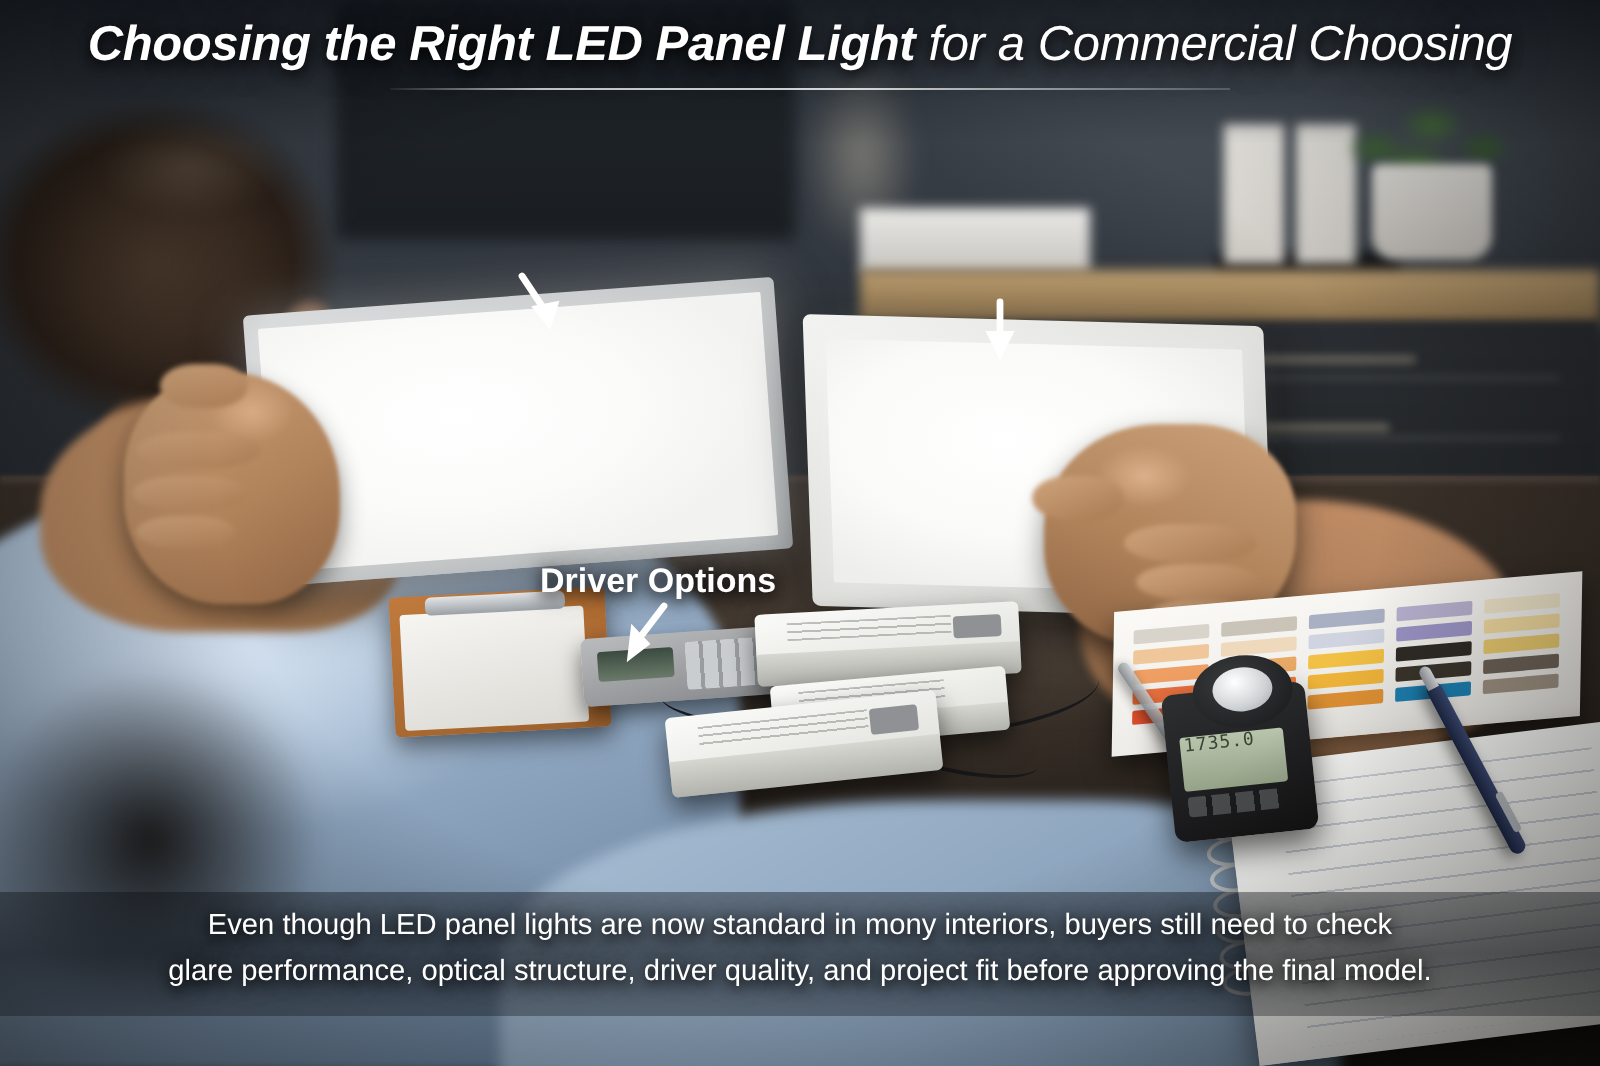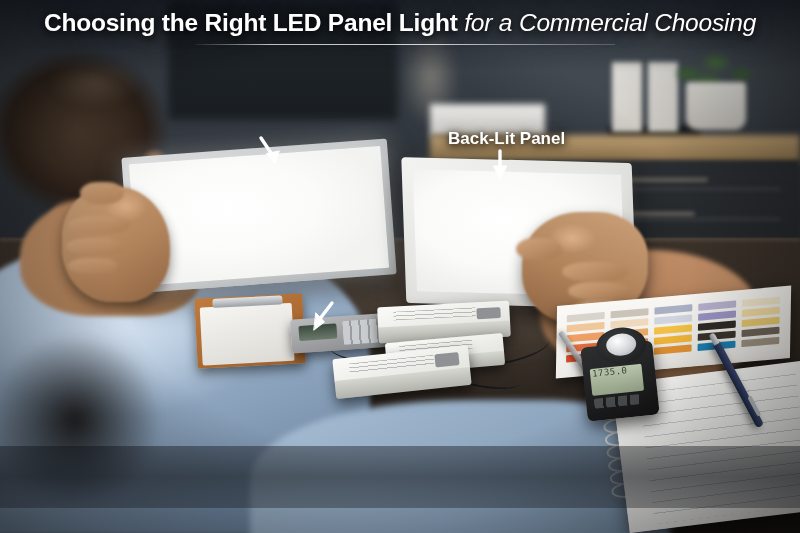--- a/index.html
+++ b/index.html
@@ -377,21 +377,21 @@
   
   .title{
     position:absolute;left:0;top:9px;width:800px;
     text-align:center;
     font-size:24.5px;
     color:#ffffff;
     text-shadow:0 2px 6px rgba(0,0,0,.85), 0 0 18px rgba(0,0,0,.5);
     white-space:nowrap;
     letter-spacing:-.2px;
   }
-  .title .b{font-weight:700;}
+  .title .b{font-weight:700;font-style:italic;}
   .title .i{font-style:italic;font-weight:400;}
   .title-rule{
     position:absolute;left:195px;top:44px;width:420px;height:1px;
     background:linear-gradient(90deg,rgba(255,255,255,.05),rgba(255,255,255,.72) 18%,rgba(255,255,255,.8) 55%,rgba(255,255,255,.18));
   }
 
   .callout{
     position:absolute;
     color:#ffffff;
     font-size:17px;font-weight:700;
@@ -587,32 +587,34 @@
   <div class="title"><span class="b">Choosing the Right LED Panel Light</span><span> </span><span class="i">for a Commercial Choosing</span></div>
   <div class="title-rule"></div>
 
   <svg class="arrow" style="left:250px;top:134px;" width="40" height="32" viewBox="0 0 40 32">
     <g fill="#ffffff" stroke="#ffffff" stroke-width="3.4" stroke-linecap="round">
       <line x1="11" y1="4" x2="23" y2="22"></line>
       <polygon points="25,30 16.5,19.5 29,17" stroke-width="1"></polygon>
     </g>
   </svg>
 
-  <div class="callout callout-back">Back-Lit Panel</div>
   <svg class="arrow" style="left:487px;top:148px;" width="26" height="32" viewBox="0 0 26 32">
     <g fill="#ffffff" stroke="#ffffff" stroke-width="3.4" stroke-linecap="round">
       <line x1="13" y1="3" x2="13" y2="21"></line>
       <polygon points="13,31 6.5,18 19.5,18" stroke-width="1"></polygon>
     </g>
   </svg>
 
+  <div class="callout callout-driver">Driver Options</div>
   <svg class="arrow" style="left:306px;top:300px;" width="36" height="32" viewBox="0 0 36 32">
     <g fill="#ffffff" stroke="#ffffff" stroke-width="3.4" stroke-linecap="round">
       <line x1="26" y1="3" x2="13" y2="20"></line>
       <polygon points="8,30 18.5,22 10,13" stroke-width="1"></polygon>
     </g>
   </svg>
 
   <div class="caption-band"></div>
   <div class="caption">
+    <span>Even though LED panel lights are now standard in mony interiors, buyers still need to check</span>
+    <span class="l2">glare performance, optical structure, driver quality, and project fit before approving the final model.</span>
   </div>
 
 </div>
 
 </body></html>

